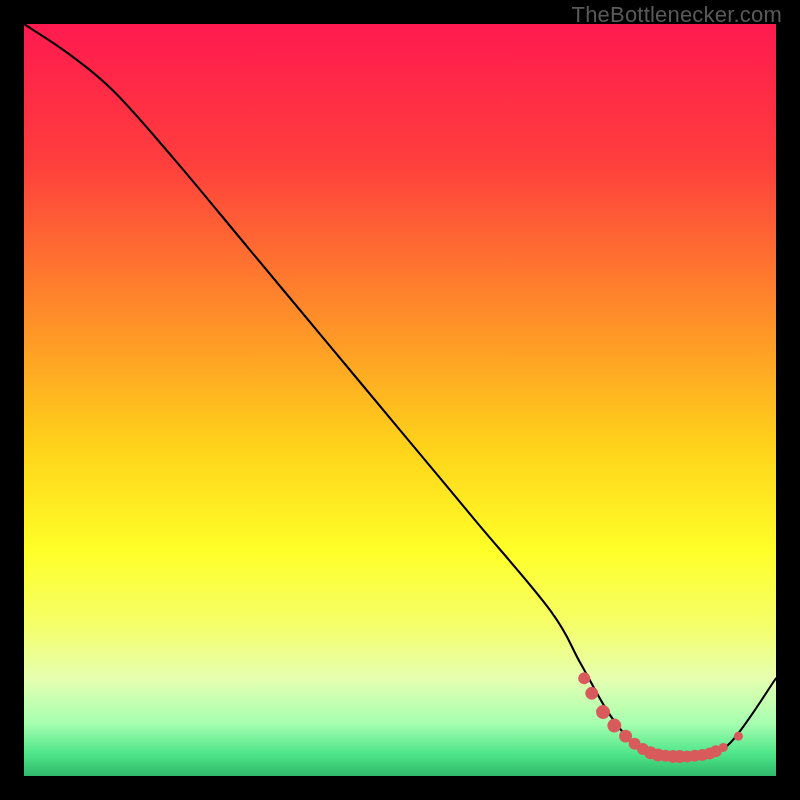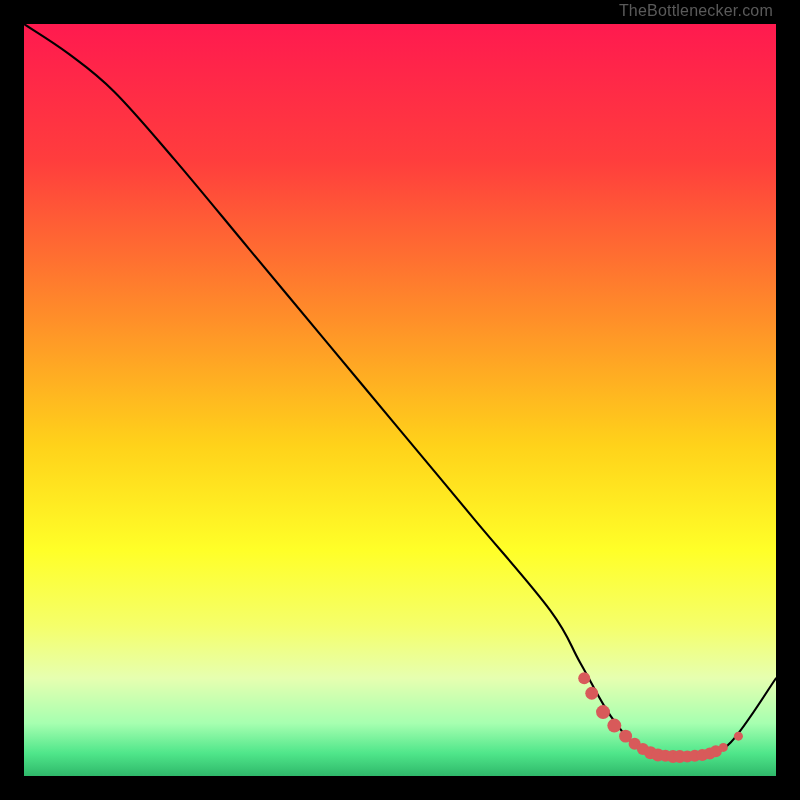--- a/index.html
+++ b/index.html
@@ -34,22 +34,22 @@
   svg.curve {
     position: absolute;
     left: 0;
     top: 0;
     width: 100%;
     height: 100%;
   }
   .watermark {
     position: absolute;
     top: 2px;
-    right: 27px;
-    font-size: 16px;
+    right: 18px;
+    font-size: 22px;
     font-weight: 500;
     color: #5a5a5a;
     letter-spacing: 0.2px;
     user-select: none;
   }
 </style>
 </head>
 <body>
 
 <div class="stage">

